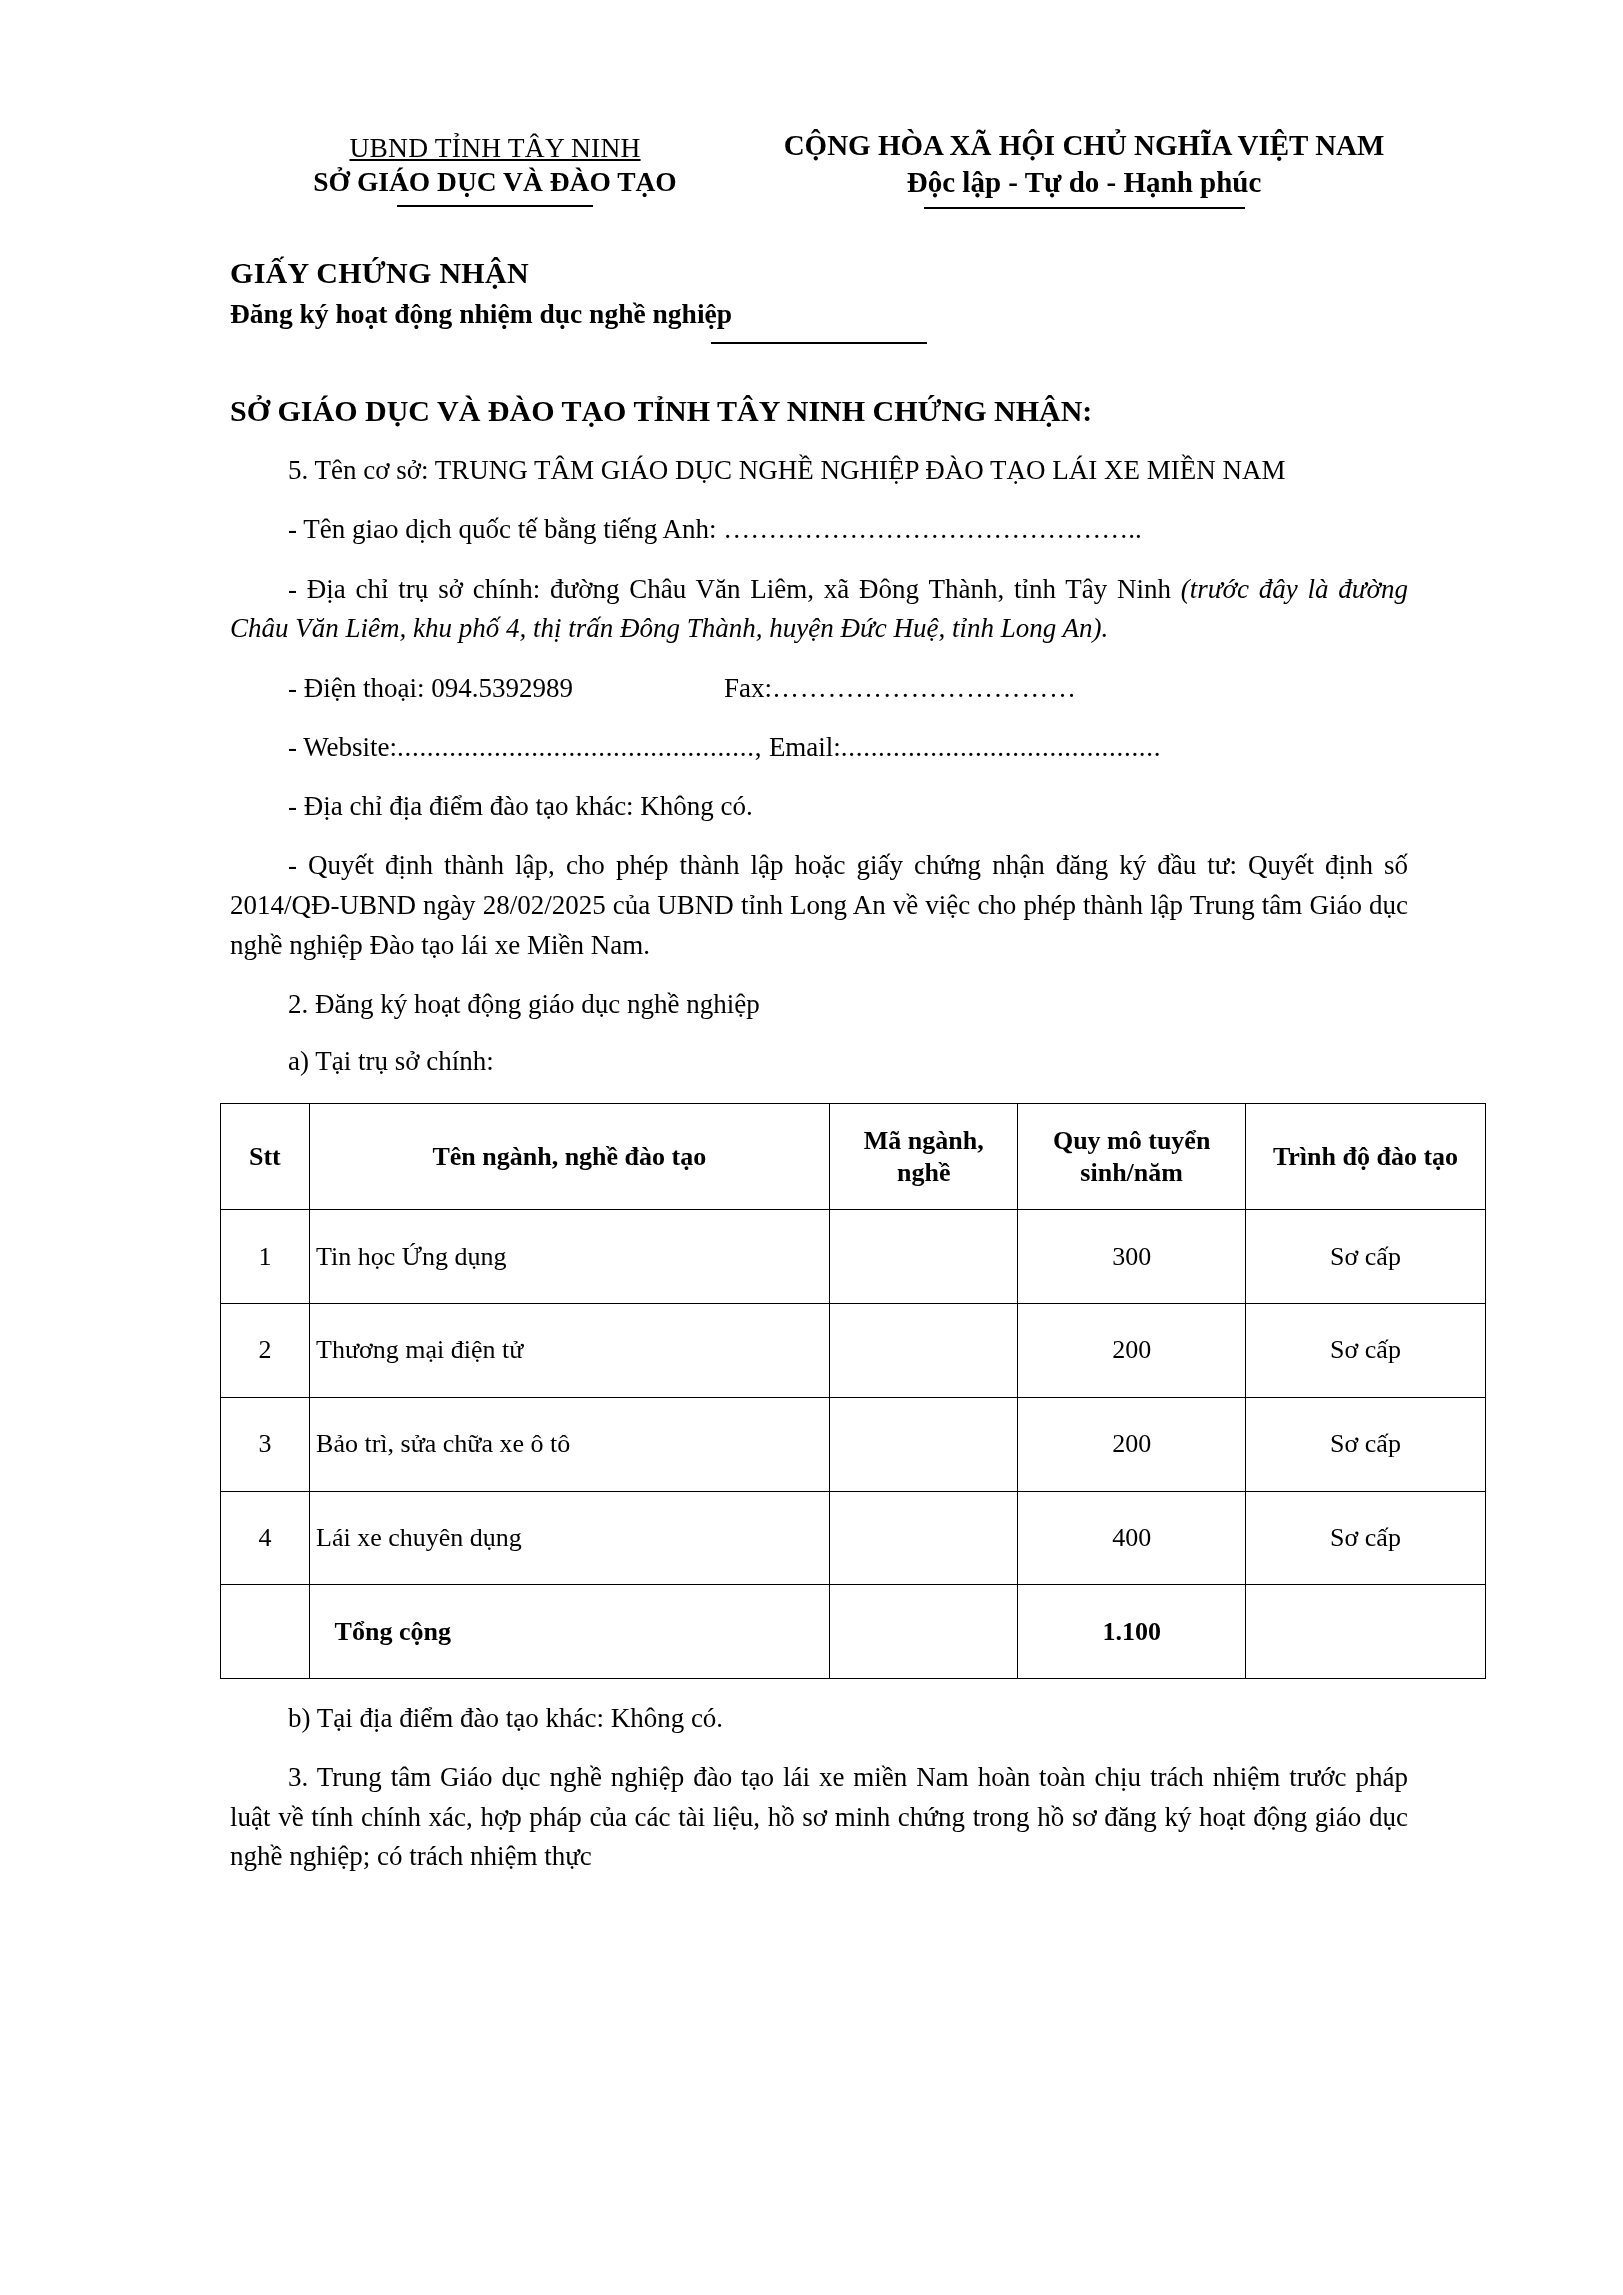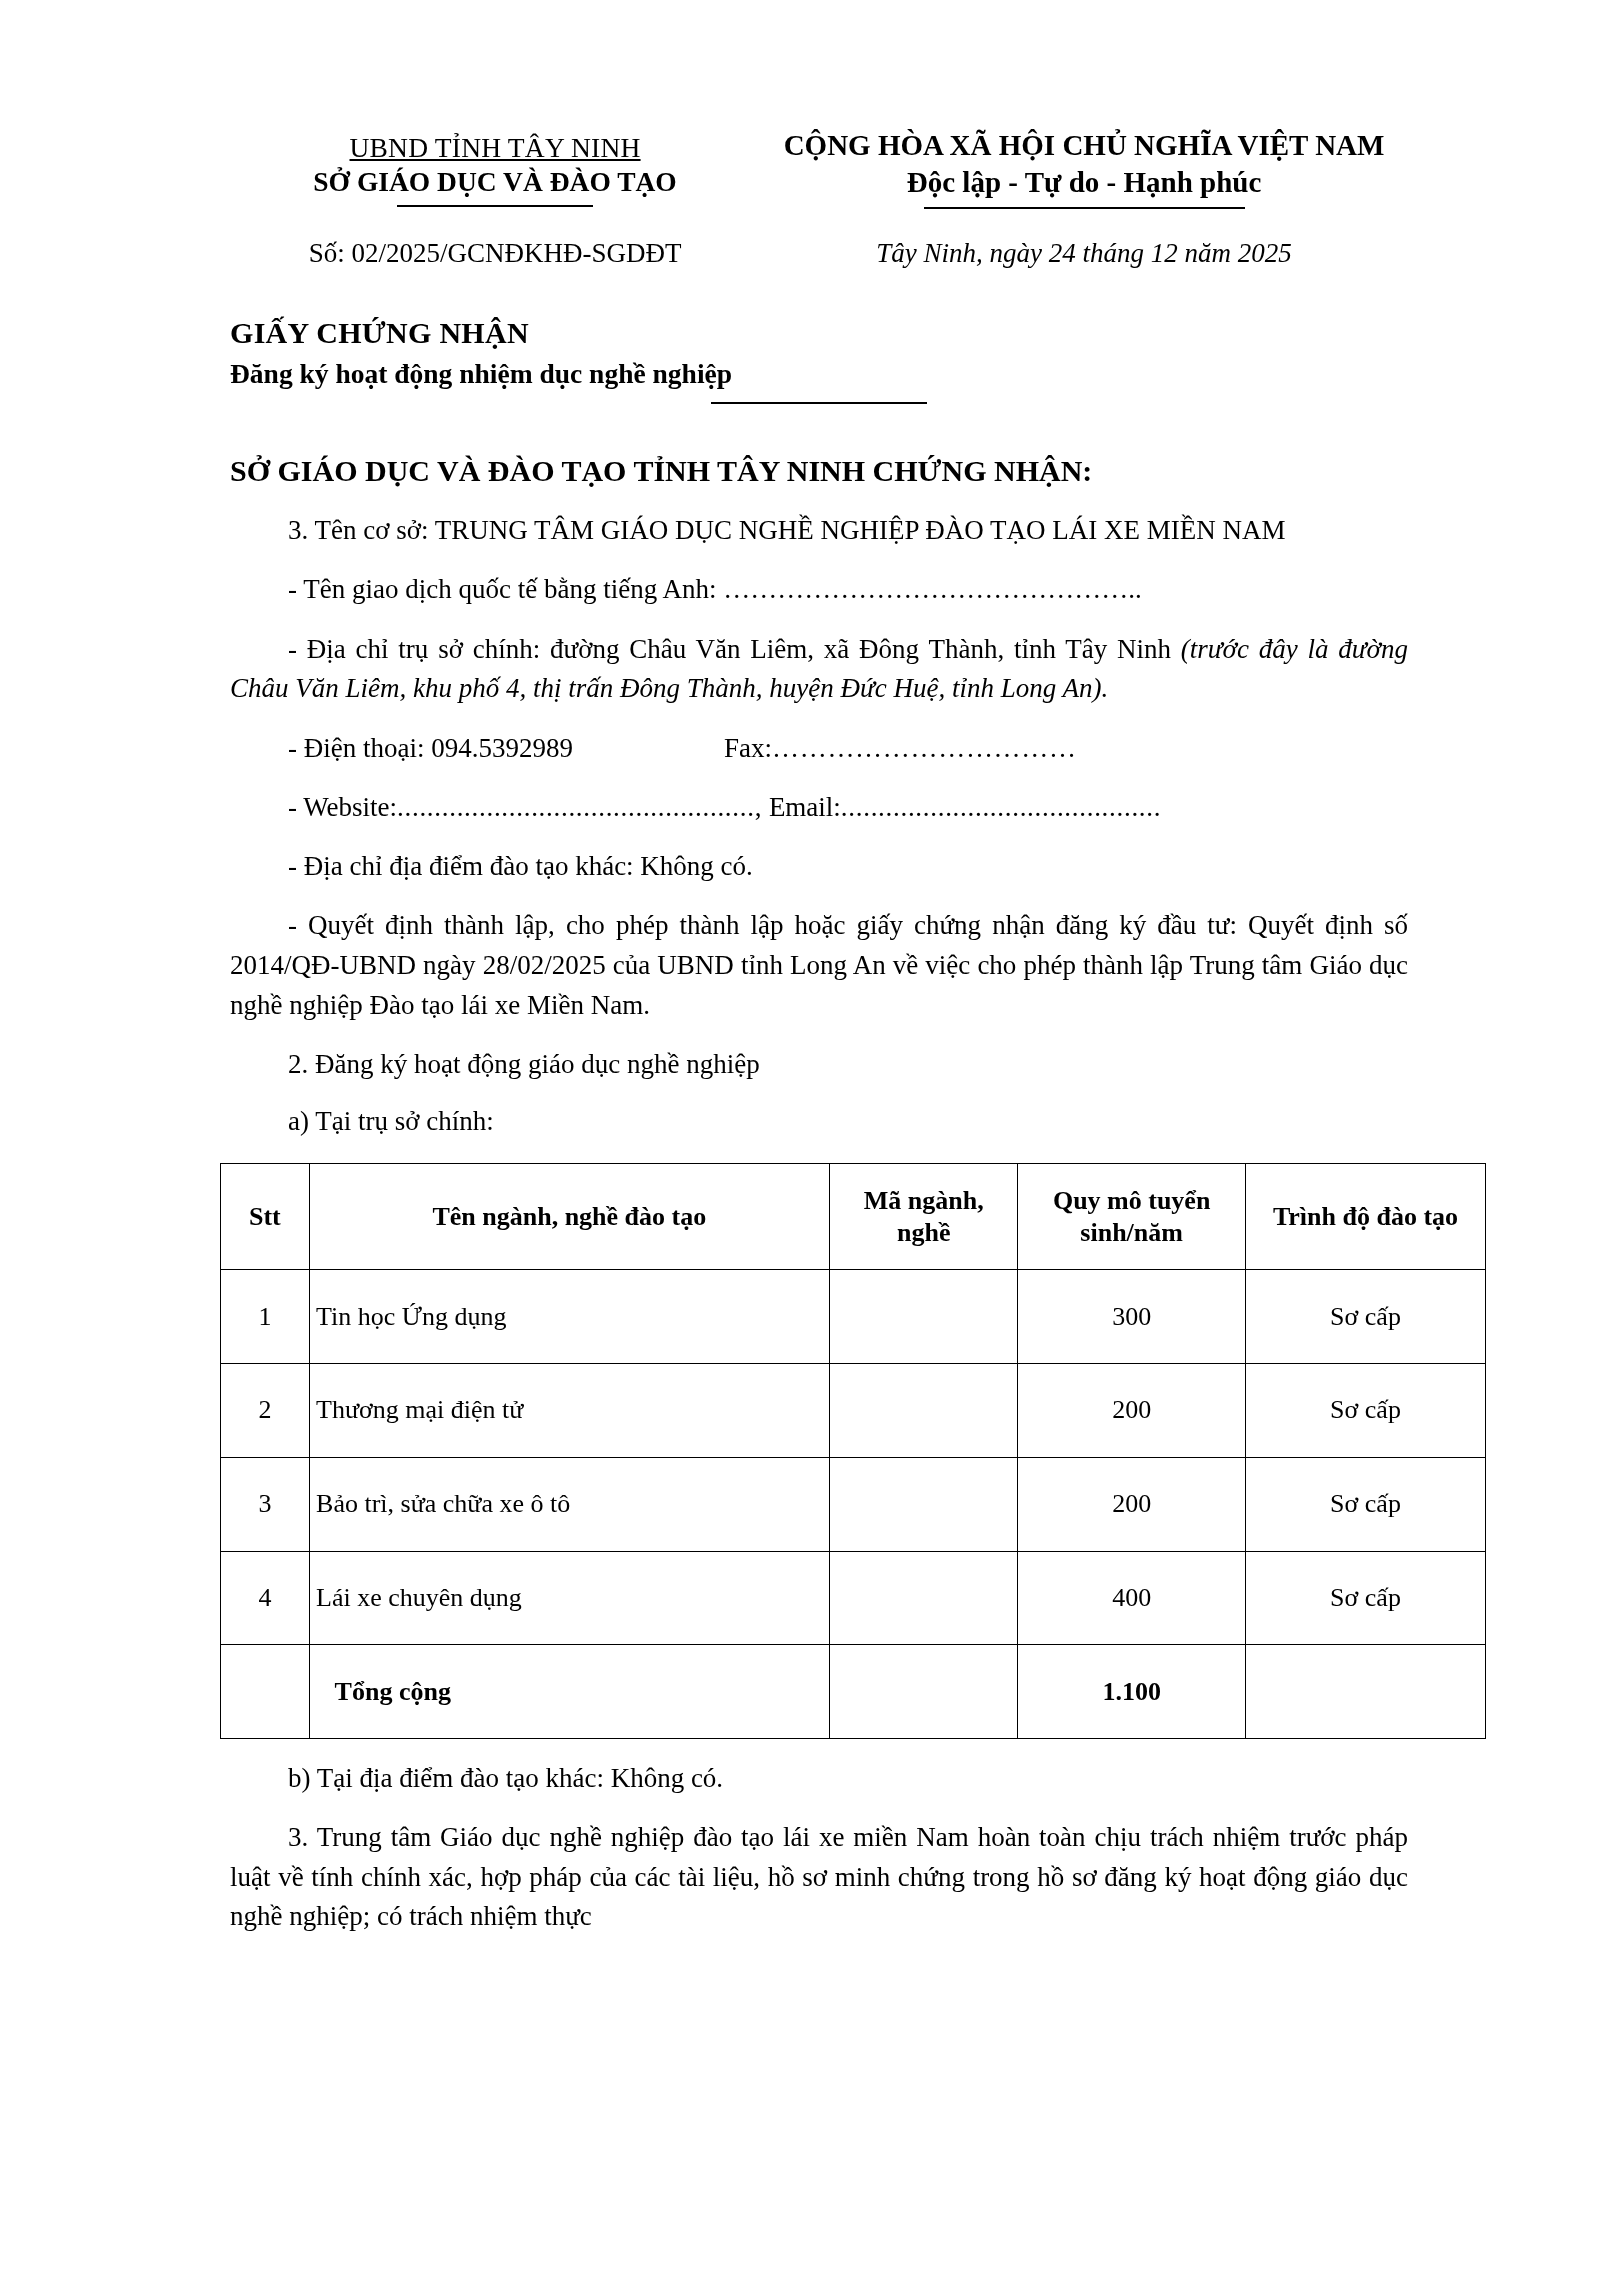--- a/index.html
+++ b/index.html
@@ -217,34 +217,30 @@
         <div class="org-line2">SỞ GIÁO DỤC VÀ ĐÀO TẠO</div>
         <div class="rule-short"></div>
       </div>
       <div class="header-right">
         <div class="nation-line1">CỘNG HÒA XÃ HỘI CHỦ NGHĨA VIỆT NAM</div>
         <div class="nation-line2">Độc lập - Tự do - Hạnh phúc</div>
         <div class="rule-medium"></div>
       </div>
     </div>
 
-    <div class="numdate-row">
-      <div class="doc-number">Số: 02/2025/GCNĐKHĐ-SGDĐT</div>
-      <div class="doc-place-date">Tây Ninh, ngày  24  tháng  12  năm 2025</div>
-    </div>
 
     <div class="title-block">
       <div class="title-main">GIẤY CHỨNG NHẬN</div>
       <div class="title-sub">Đăng ký hoạt động nhiệm dục nghề nghiệp</div>
       <div class="rule-title"></div>
     </div>
 
     <div class="certify-line">SỞ GIÁO DỤC VÀ ĐÀO TẠO TỈNH TÂY NINH CHỨNG NHẬN:</div>
 
-    <p class="body-par">3. Tên cơ sở: TRUNG TÂM GIÁO DỤC NGHỀ NGHIỆP ĐÀO TẠO LÁI XE MIỀN NAM</p>
+    <p class="body-par">5. Tên cơ sở: TRUNG TÂM GIÁO DỤC NGHỀ NGHIỆP ĐÀO TẠO LÁI XE MIỀN NAM</p>
 
     <p class="body-par">- Tên giao dịch quốc tế bằng tiếng Anh: ………………………………………..</p>
 
     <p class="body-par">
       <span>- Địa chỉ trụ sở chính: đường Châu Văn Liêm, xã Đông Thành, tỉnh Tây Ninh</span>
       <span class="ital">(trước đây là đường Châu Văn Liêm, khu phố 4, thị trấn Đông Thành, huyện Đức Huệ, tỉnh Long An).</span>
     </p>
 
     <p class="body-par">
       <span>- Điện thoại: </span><span>094.5392989</span><span class="fax-gap"></span><span>Fax:</span><span class="dots-fill">……………………………</span>

